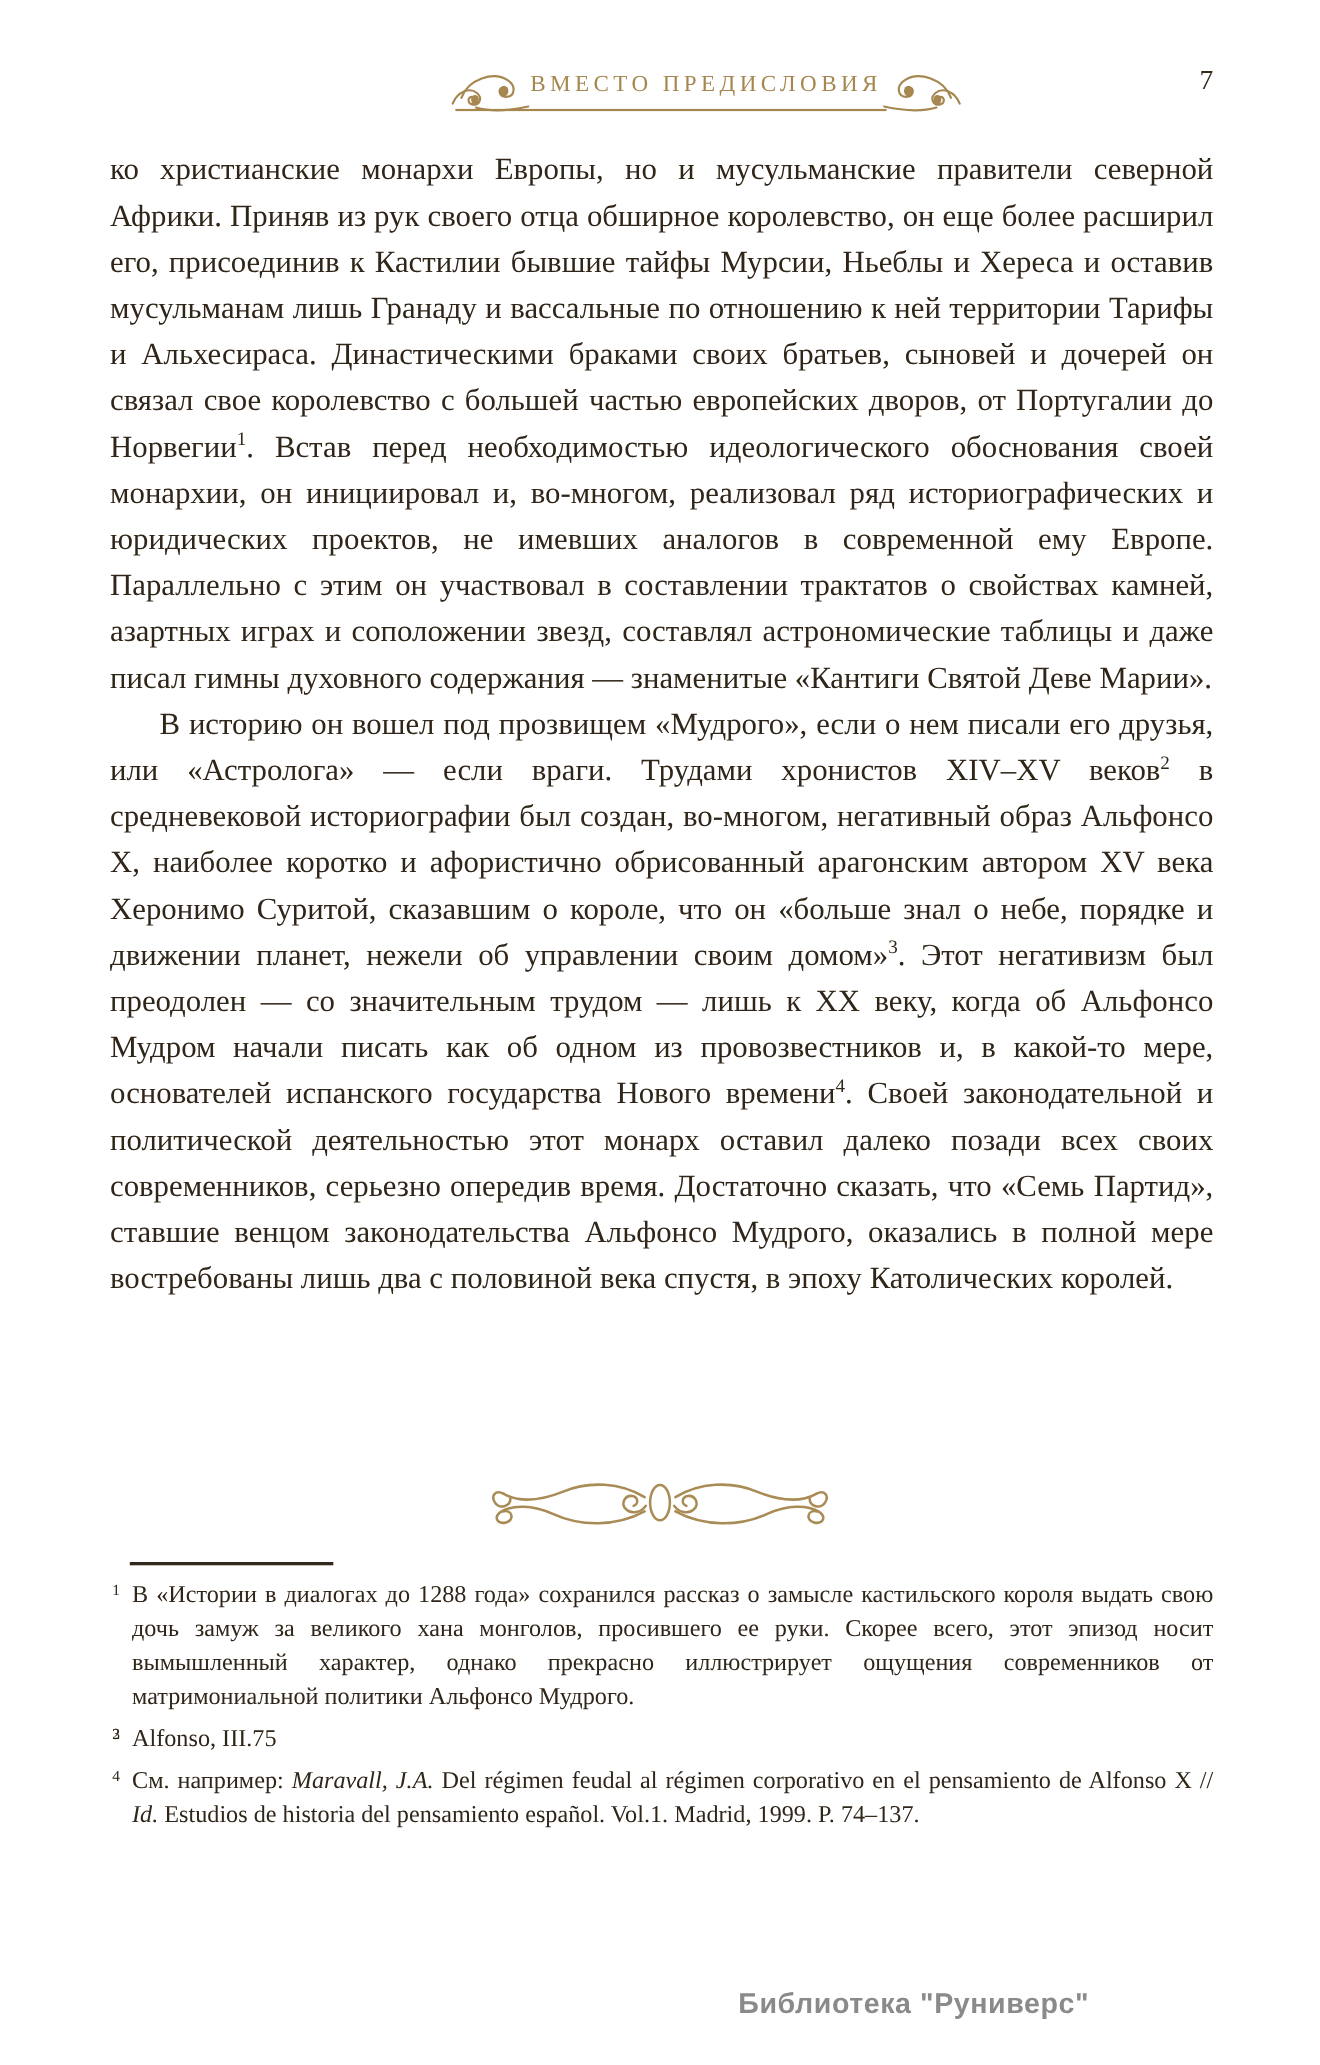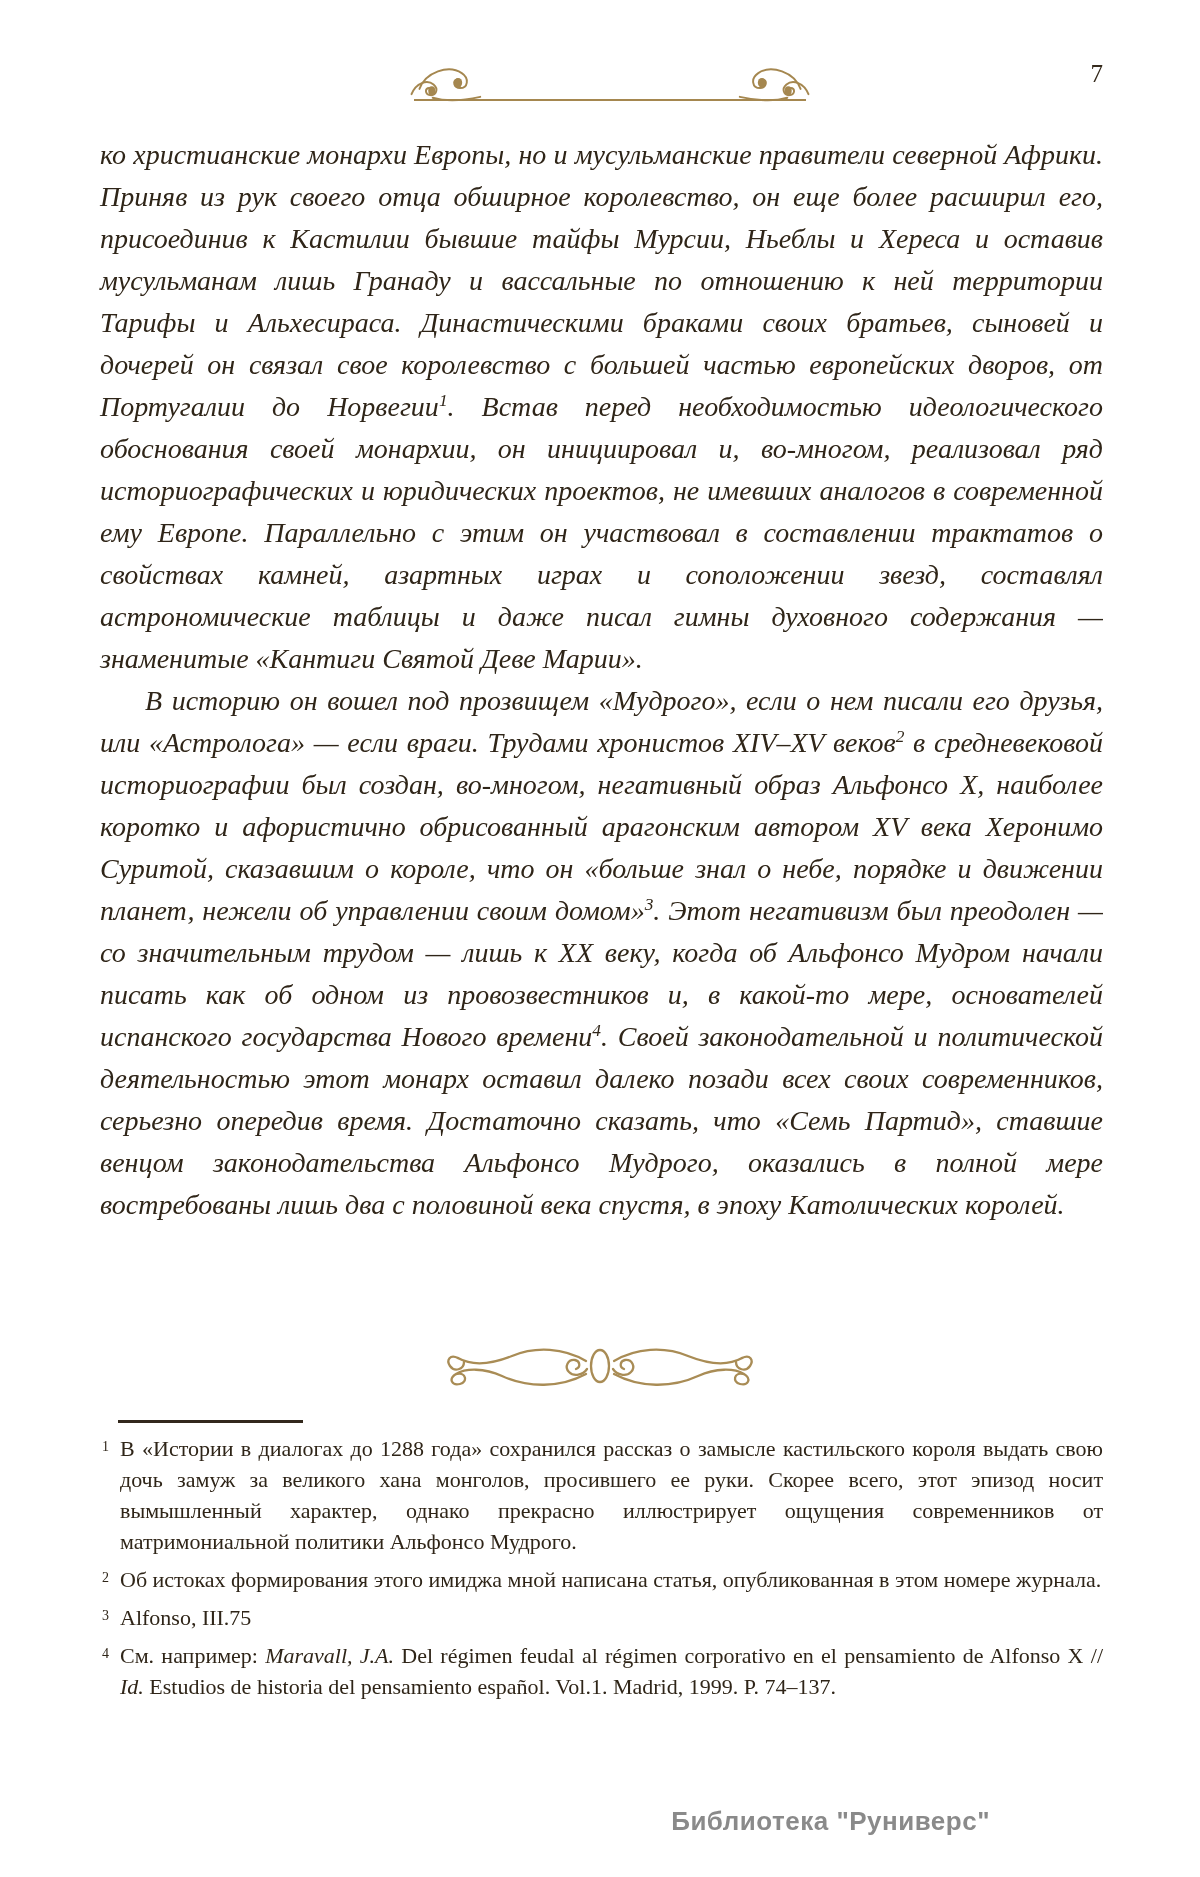--- a/index.html
+++ b/index.html
@@ -58,21 +58,20 @@
 
   
   .body-text {
     position: absolute;
     left: 100px;
     top: 134px;
     width: 1003px;
     font-size: 28px;
     line-height: 42px;
     text-align: justify;
-    font-style: italic;
   }
   .para { margin: 0; }
   .para.indent { text-indent: 45px; }
   sup.ref {
     font-size: 62%;
     vertical-align: super;
     line-height: 0;
   }
 
   
@@ -137,20 +136,21 @@
         <g fill="none" stroke="currentColor" stroke-width="2.2" stroke-linecap="round">
           <path d="M4,42 C9,29 22,25 29,31 C35,36 32,44 25,43 C19,42 19,35 24,35"></path>
           <path d="M13,36 C20,17 46,8 61,18 C70,24 68,35 59,35 C52,35 50,27 56,25"></path>
           <path d="M28,46 C45,51 64,49 82,45"></path>
         </g>
         <g fill="currentColor">
           <ellipse cx="27" cy="38" rx="4" ry="5"></ellipse>
           <ellipse cx="57" cy="29" rx="4.5" ry="5.5"></ellipse>
         </g>
       </svg>
+      <div class="header-title">ВМЕСТО ПРЕДИСЛОВИЯ</div>
       <svg class="orn flip" viewBox="0 0 84 54" aria-hidden="true">
         <g fill="none" stroke="currentColor" stroke-width="2.2" stroke-linecap="round">
           <path d="M4,42 C9,29 22,25 29,31 C35,36 32,44 25,43 C19,42 19,35 24,35"></path>
           <path d="M13,36 C20,17 46,8 61,18 C70,24 68,35 59,35 C52,35 50,27 56,25"></path>
           <path d="M28,46 C45,51 64,49 82,45"></path>
         </g>
         <g fill="currentColor">
           <ellipse cx="27" cy="38" rx="4" ry="5"></ellipse>
           <ellipse cx="57" cy="29" rx="4.5" ry="5.5"></ellipse>
         </g>
@@ -184,21 +184,20 @@
   <section class="footnotes">
     <div class="fn-rule"></div>
 
     <div class="footnote">
       <span class="fn-marker">1</span>
       <span>В «Истории в диалогах до 1288 года» сохранился рассказ о замысле кастильского короля выдать свою дочь замуж за великого хана монголов, просившего ее руки. Скорее всего, этот эпизод носит вымышленный характер, однако прекрасно иллюстрирует ощущения современников от матримониальной политики Альфонсо Мудрого.</span>
     </div>
 
     <div class="footnote">
       <span class="fn-marker">2</span>
-      <span>Об истоках формирования этого имиджа мной написана статья, опубликованная в этом номере журнала.</span>
     </div>
 
     <div class="footnote">
       <span class="fn-marker">3</span>
       <span>Alfonso, III.75</span>
     </div>
 
     <div class="footnote">
       <span class="fn-marker">4</span><span>См. например: </span><span class="italic">Maravall, J.A.</span><span> Del régimen feudal al régimen corporativo en el pensamiento de Alfonso X // </span><span class="italic">Id.</span><span> Estudios de historia del pensamiento español. Vol.1. Madrid, 1999. P. 74–137.</span>
     </div>

